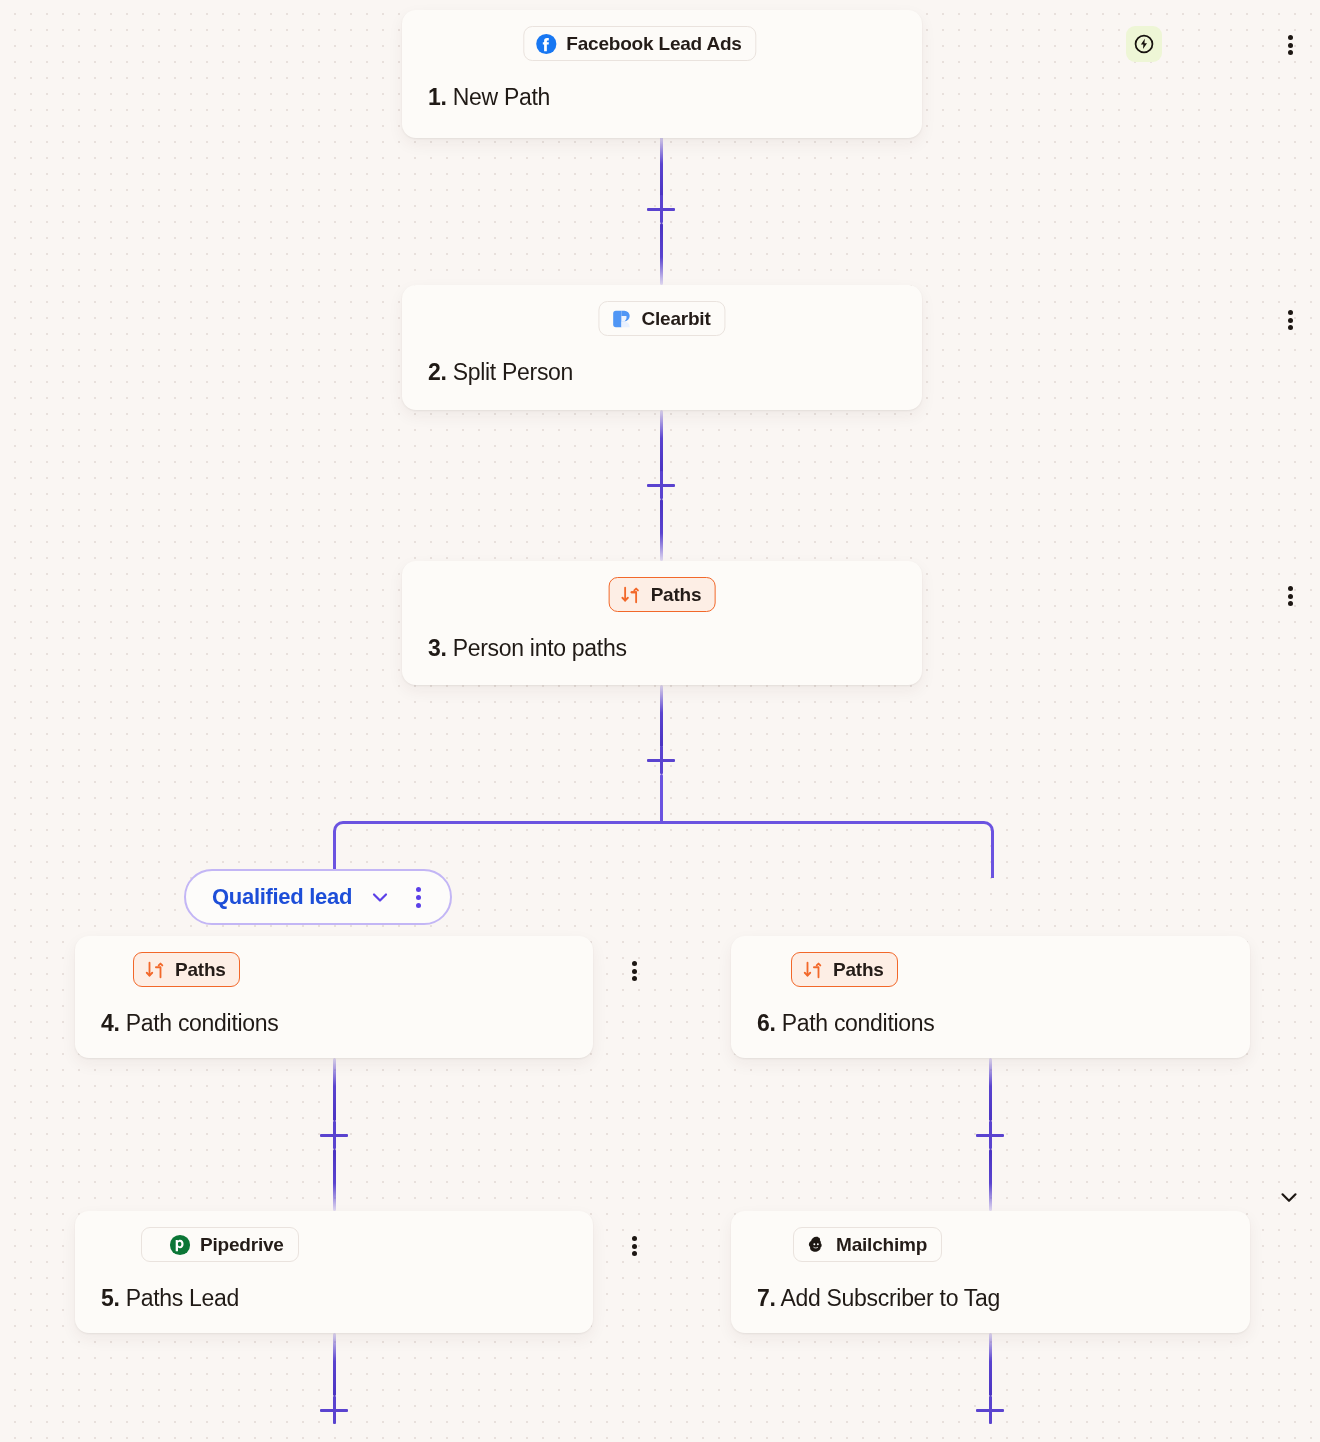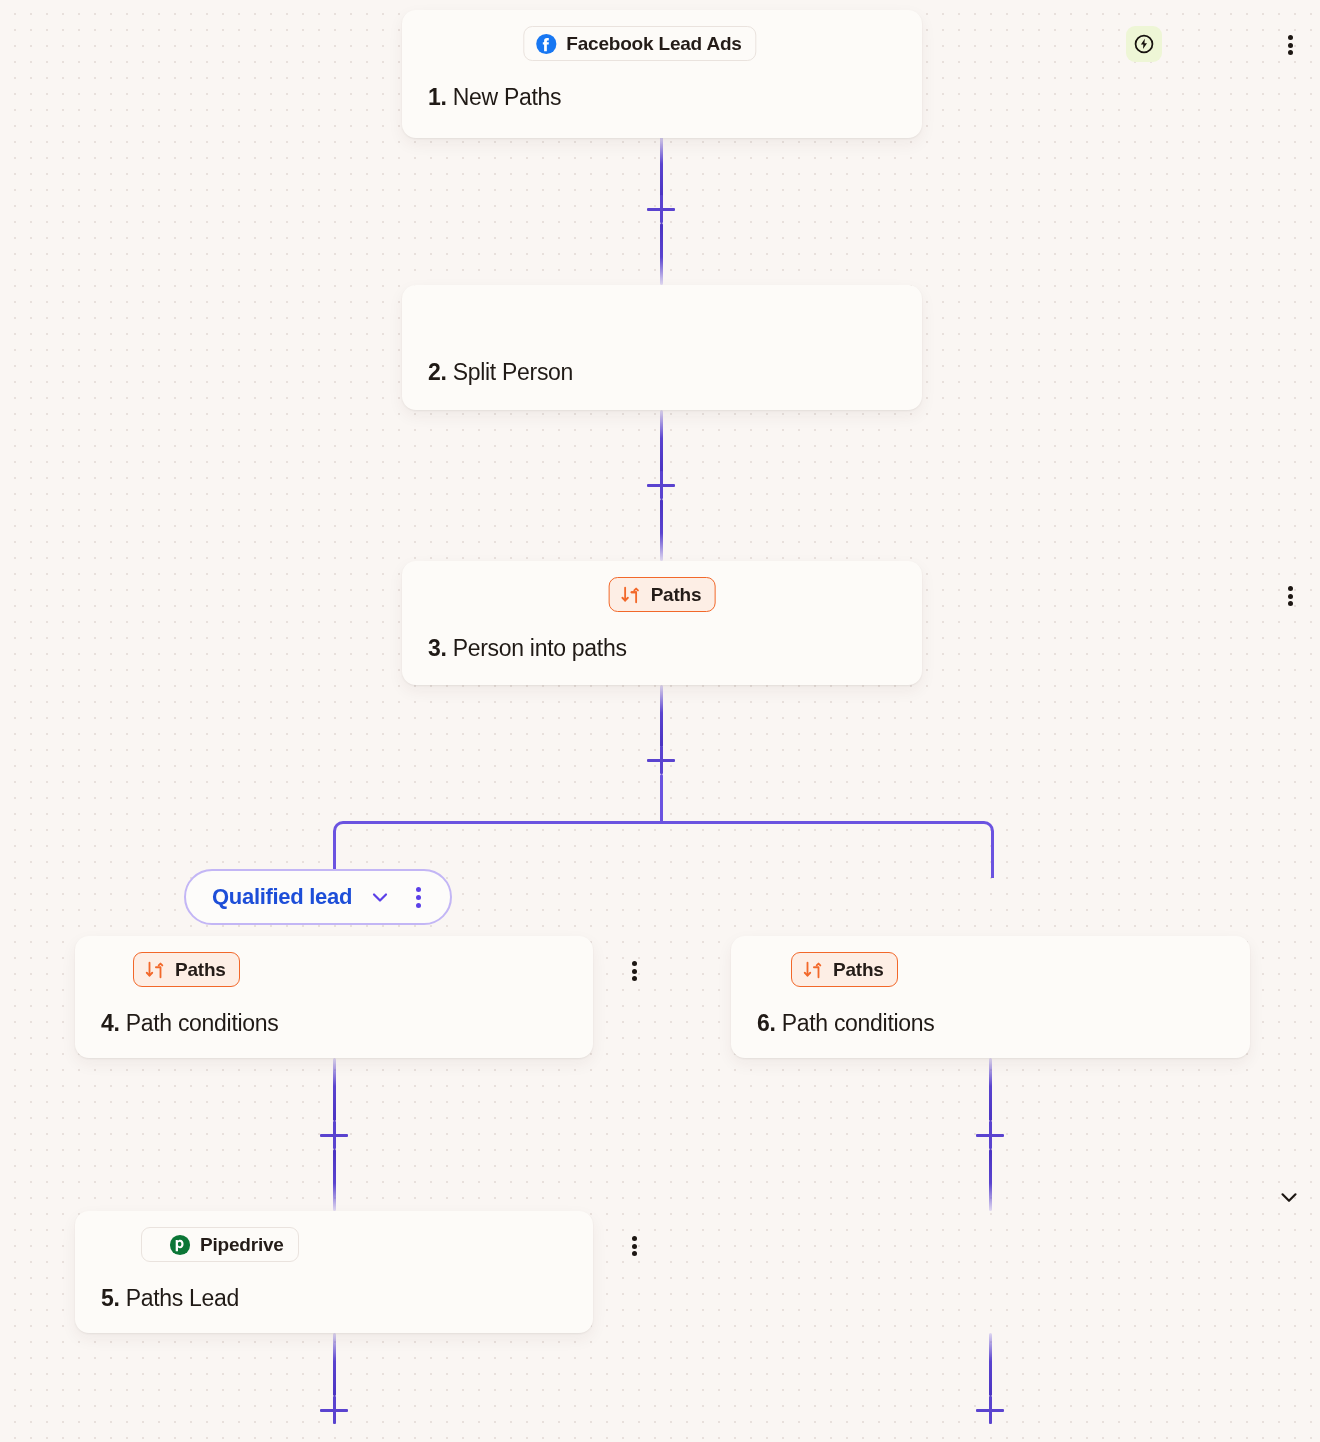--- a/index.html
+++ b/index.html
@@ -272,25 +272,41 @@
         </svg>
       </div>
       <div class="kebab" style="left:877px;">
         <i></i>
           <i></i>
           <i></i>
       </div>
     </div>
     <div class="card-title">
       <span class="num">1.</span>
-      <span>New Paths</span>
+      <span>New Path</span>
     </div>
   </div>
 
   <div class="card" style="left:402px; top:285px; width:520px; height:125px;">
+    <div class="card-head">
+      <div class="chip center">
+        <svg class="logo" viewBox="0 0 24 24">
+          <path d="M3 6a3 3 0 0 1 3-3h6v18H6a3 3 0 0 1-3-3z" fill="#5096F5"></path>
+          <path d="M12 3h3.2A5.8 5.8 0 0 1 21 8.8 5.8 5.8 0 0 1 15.2 14.6H12z" fill="#5096F5"></path>
+          <path d="M12 14.6h3.2A5.8 5.8 0 0 1 21 20.4V21h-9z" fill="#E8F0FE"></path>
+          <path d="M12 8.8h5.4A5.7 5.7 0 0 1 15.2 14.6H12z" fill="#EDF3FE"></path>
+        </svg>
+        <span class="chip-label">Clearbit</span>
+      </div>
+      <div class="kebab" style="left:877px;">
+        <i></i>
+          <i></i>
+          <i></i>
+      </div>
+    </div>
     <div class="card-title">
       <span class="num">2.</span>
       <span>Split Person</span>
     </div>
   </div>
 
   <div class="card" style="left:402px; top:561px; width:520px; height:124px;">
     <div class="card-head">
       <div class="chip paths center">
         <svg class="logo" viewBox="0 0 24 24">
@@ -398,14 +414,34 @@
         <span class="chip-label">Paths</span>
       </div>
 
     </div>
     <div class="card-title">
       <span class="num">6.</span>
       <span>Path conditions</span>
     </div>
   </div>
 
+  <div class="card" style="left:731px; top:1211px; width:519px; height:122px;">
+    <div class="card-head">
+      <div class="chip left" style="left:62px;">
+        <svg class="logo" viewBox="0 0 24 24">
+          <g fill="#1d1713">
+            <path d="M12.3 3.1c-2.6 0-5 1.9-5.7 4.4-.6.3-1.2.8-1.6 1.4-.9 1.3-1 2.9-.3 4.2.2.4.5.8.9 1.1-.1.5-.1 1 0 1.5.3 1.4 1.3 2.5 2.8 3.1 1.2.5 2.6.7 3.9.5 2.2-.3 3.9-1.5 4.5-3.1.2-.5.2-1 .1-1.4.6-.4 1-1 1.2-1.7.3-1.1 0-2.3-.9-3.1.1-.3.1-.6.1-.9 0-.9-.4-1.7-1.1-2.3.3-.6.3-1.3 0-1.9-.3-.6-.9-1-1.6-1.1-.4-.6-1.3-.7-2.3-.7z"></path>
+          </g>
+          <circle cx="10.2" cy="11.1" r="1.05" fill="#fff"></circle>
+          <circle cx="14" cy="11.1" r="1.05" fill="#fff"></circle>
+          <path d="M9.6 14.6c1.2.9 3 .9 4.2 0" fill="none" stroke="#fff" stroke-width="0.9" stroke-linecap="round"></path>
+        </svg>
+        <span class="chip-label">Mailchimp</span>
+      </div>
+
+    </div>
+    <div class="card-title">
+      <span class="num">7.</span>
+      <span>Add Subscriber to Tag</span>
+    </div>
+  </div>
 
 </div>
 
 </body></html>

